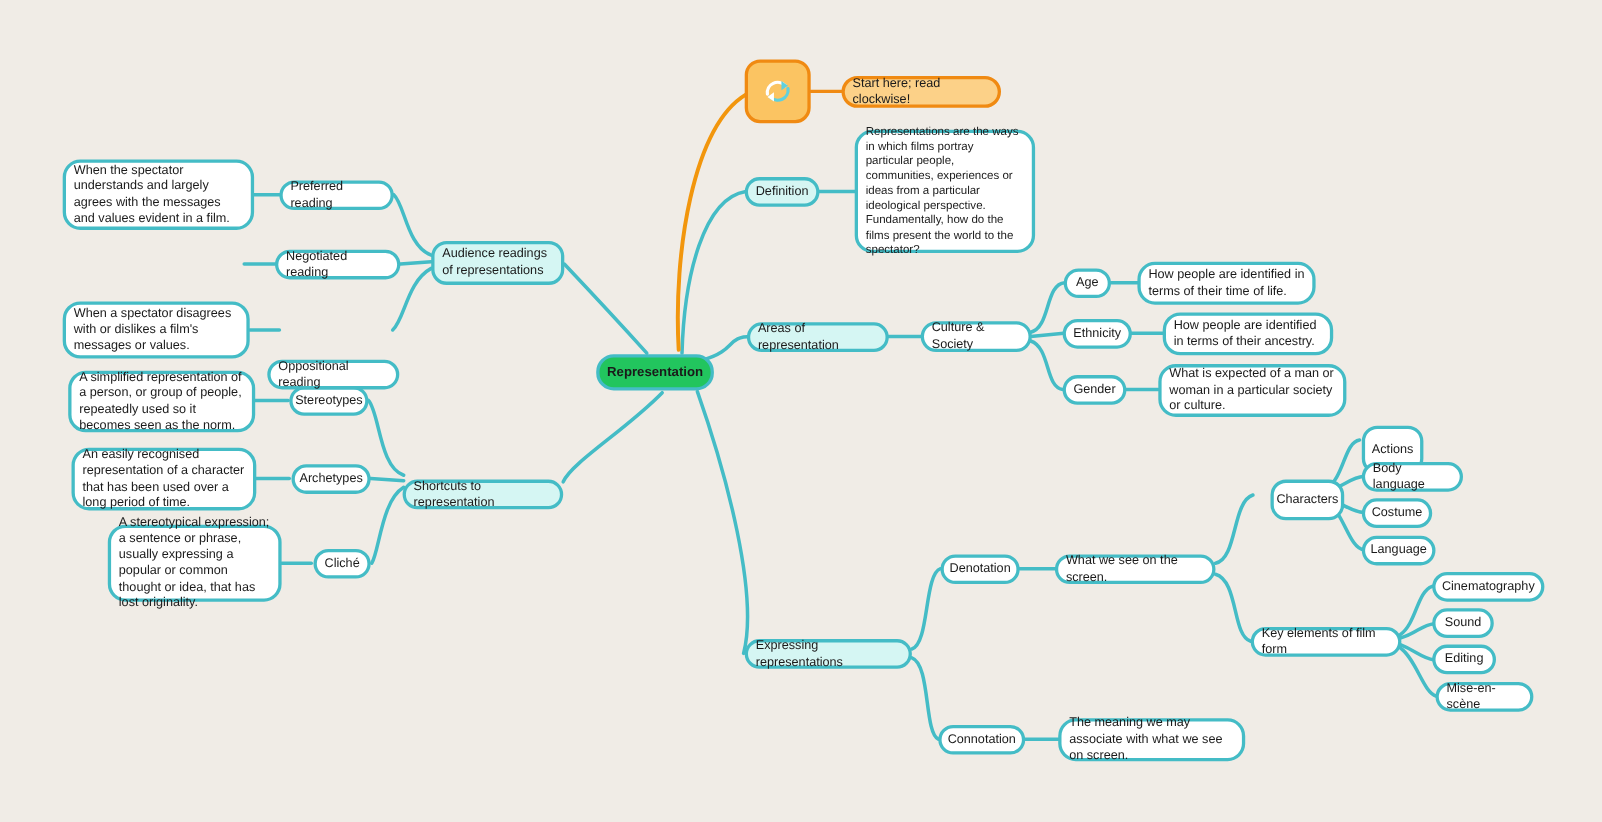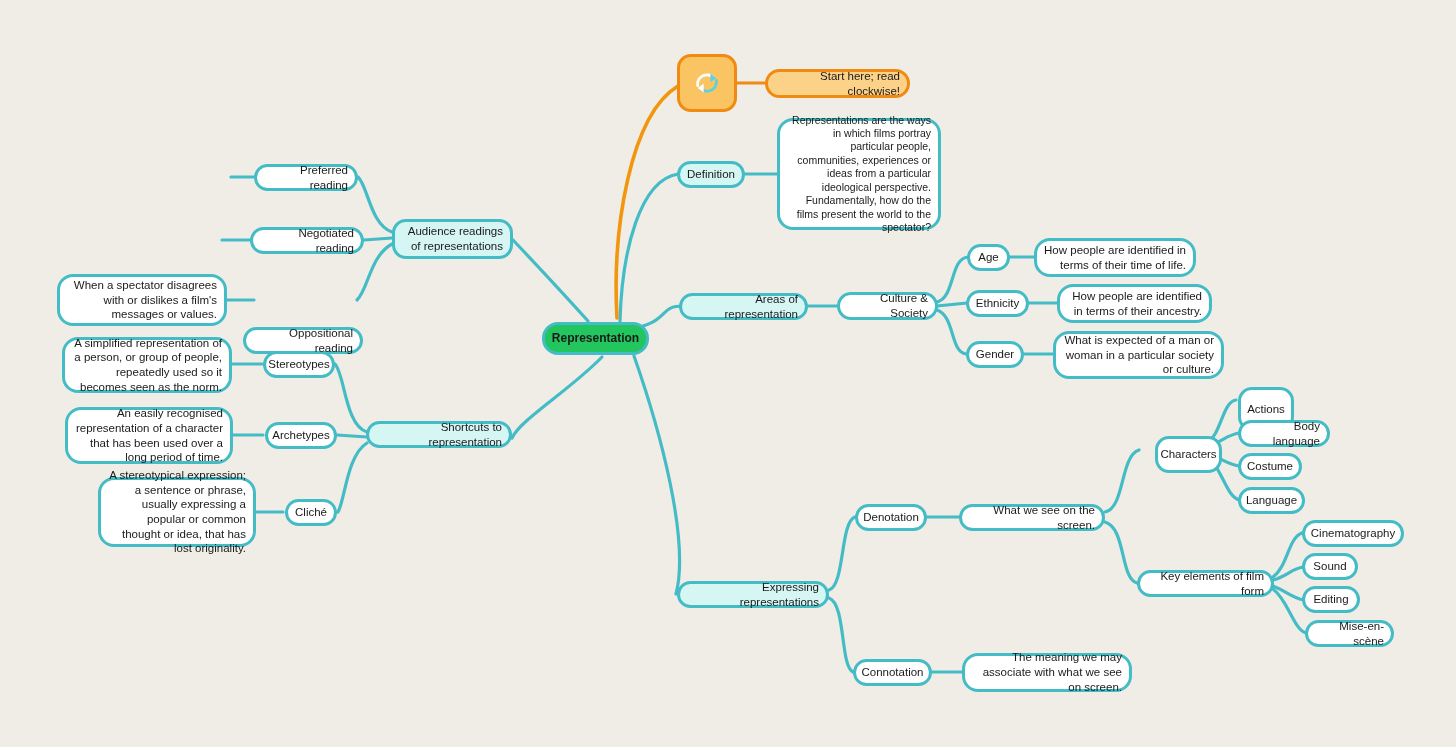--- a/index.html
+++ b/index.html
@@ -21,21 +21,21 @@
     width: 1456px;
     height: 747px;
     pointer-events: none;
   }
   .node {
     position: absolute;
     box-sizing: border-box;
     display: flex;
     align-items: center;
     justify-content: center;
-    text-align: right;
+    text-align: left;
     border: 3px solid #44bcc6;
     border-radius: 14px;
     background: #ffffff;
     color: #1a1a1a;
     font-size: 11.5px;
     line-height: 1.28;
     padding: 3px 7px;
     z-index: 3;
   }
   .node.tinted { background: #d5f6f3; }
@@ -176,33 +176,34 @@
 
   <div class="node" style="left:1137px; top:570px; width:137px; height:27px;">Key elements of film form</div>
   <div class="node" style="left:1302px; top:520px; width:102px; height:27px;">Cinematography</div>
   <div class="node" style="left:1302px; top:553px; width:56px; height:27px;">Sound</div>
   <div class="node" style="left:1302px; top:586px; width:58px; height:27px;">Editing</div>
   <div class="node" style="left:1305px; top:620px; width:89px; height:27px;">Mise-en-scène</div>
 
   <div class="node" style="left:853px; top:659px; width:79px; height:27px;">Connotation</div>
   <div class="node leafdesc" style="left:962px; top:653px; width:170px; height:39px;">The meaning we may associate with what we see on screen.</div>
 
-  <div class="node tinted" style="left:366px; top:421px; width:146px; height:27px;">Shortcuts to representation</div>
+  <div class="node tinted" style="left:366px; top:436px; width:146px; height:27px;">Shortcuts to representation</div>
 
   <div class="node" style="left:263px; top:351px; width:72px; height:27px;">Stereotypes</div>
   <div class="node leafdesc" style="left:62px; top:337px; width:170px; height:56px;">A simplified representation of a person, or group of people, repeatedly used so it becomes seen as the norm.</div>
 
   <div class="node" style="left:265px; top:422px; width:72px; height:27px;">Archetypes</div>
   <div class="node leafdesc" style="left:65px; top:407px; width:168px; height:57px;">An easily recognised representation of a character that has been used over a long period of time.</div>
 
   <div class="node" style="left:285px; top:499px; width:52px; height:27px;">Cliché</div>
   <div class="node tinted" style="left:392px; top:219px; width:121px; height:40px;">Audience readings of representations</div>
 
   <div class="node leafdesc" style="left:98px; top:477px; width:158px; height:70px;">A stereotypical expression; a sentence or phrase, usually expressing a popular or common thought or idea, that has lost originality.</div>
 
   <div class="node" style="left:254px; top:164px; width:104px; height:27px;">Preferred reading</div>
+  <div class="node leafdesc" style="left:57px; top:145px; width:174px; height:64px;">When the spectator understands and largely agrees with the messages and values evident in a film.</div>
 
   <div class="node" style="left:250px; top:227px; width:114px; height:27px;">Negotiated reading</div>
 
   <div class="node" style="left:243px; top:287px; width:120px; height:27px;margin-top:40px;">Oppositional reading</div>
   <div class="node leafdesc" style="left:57px; top:274px; width:170px; height:52px;">When a spectator disagrees with or dislikes a film's messages or values.</div>
 
 </div>
 
 </body></html>

